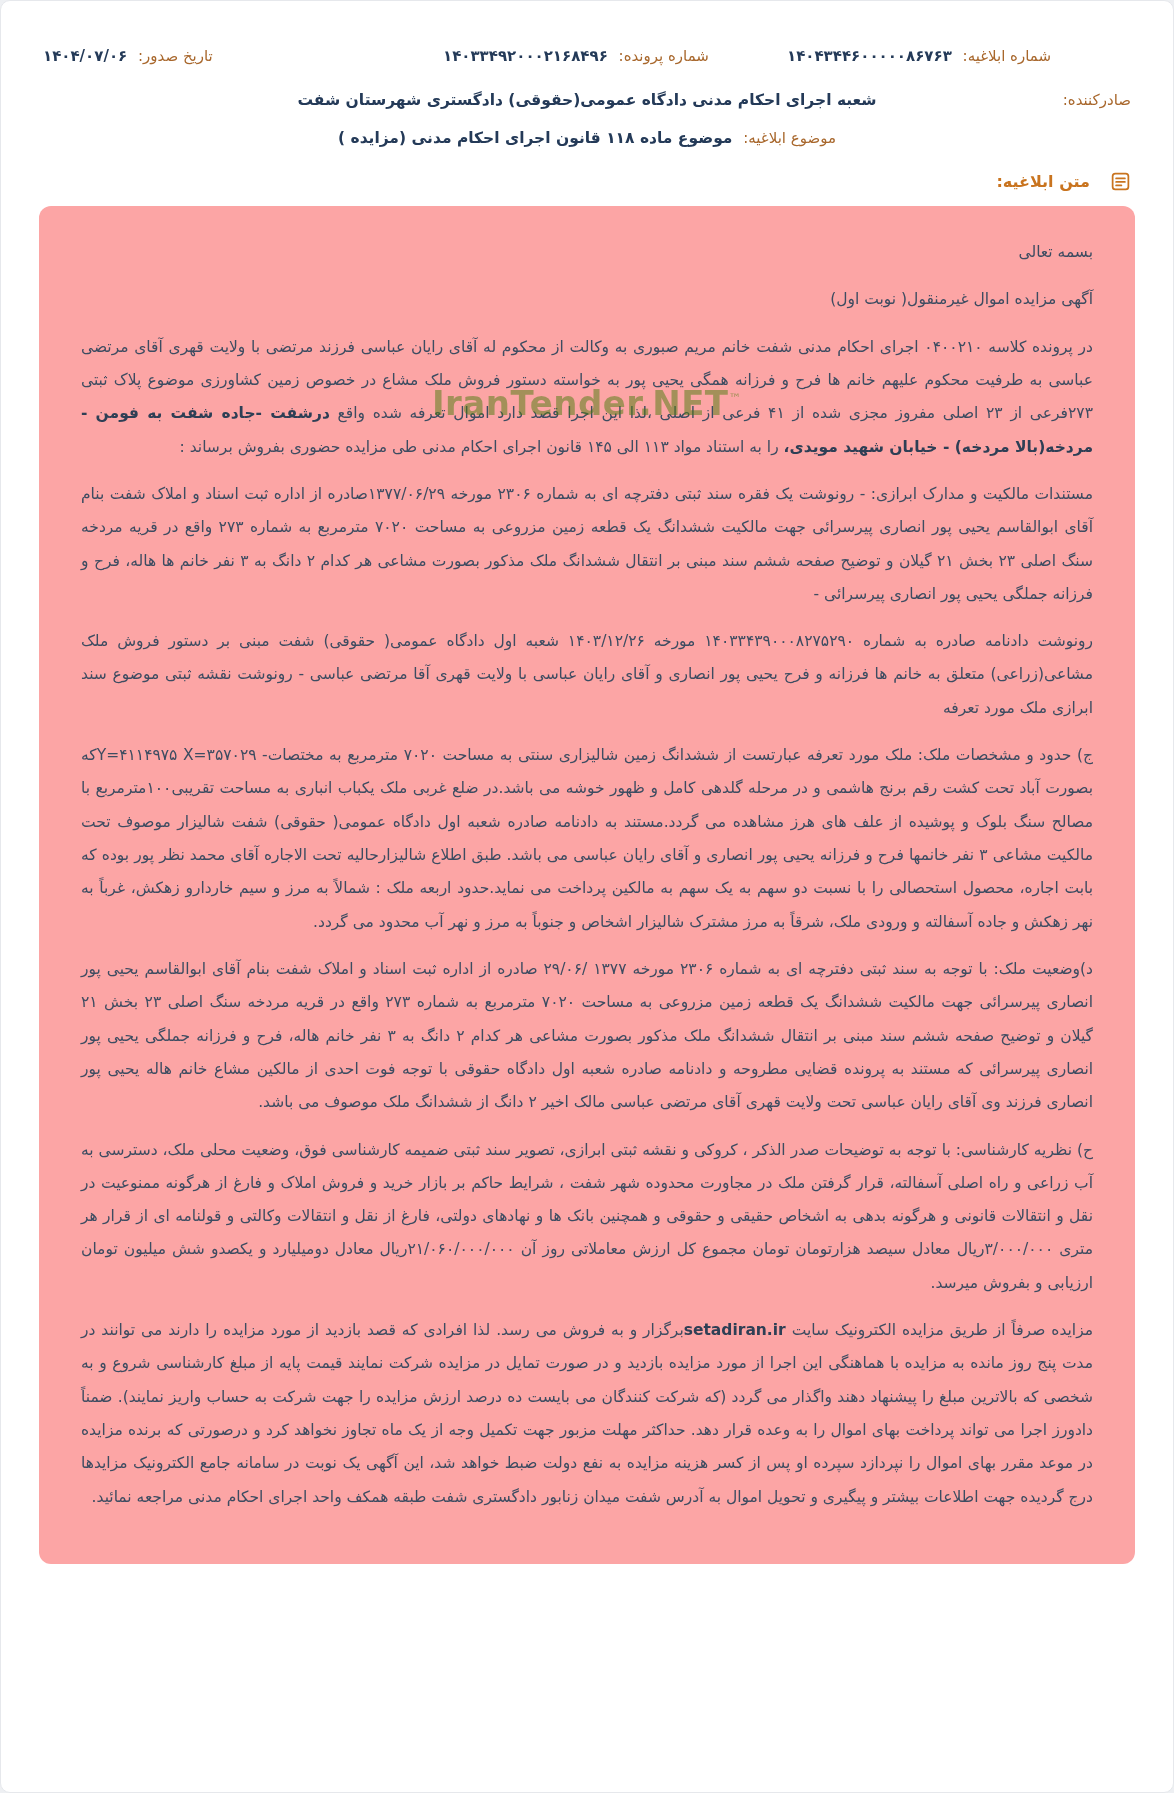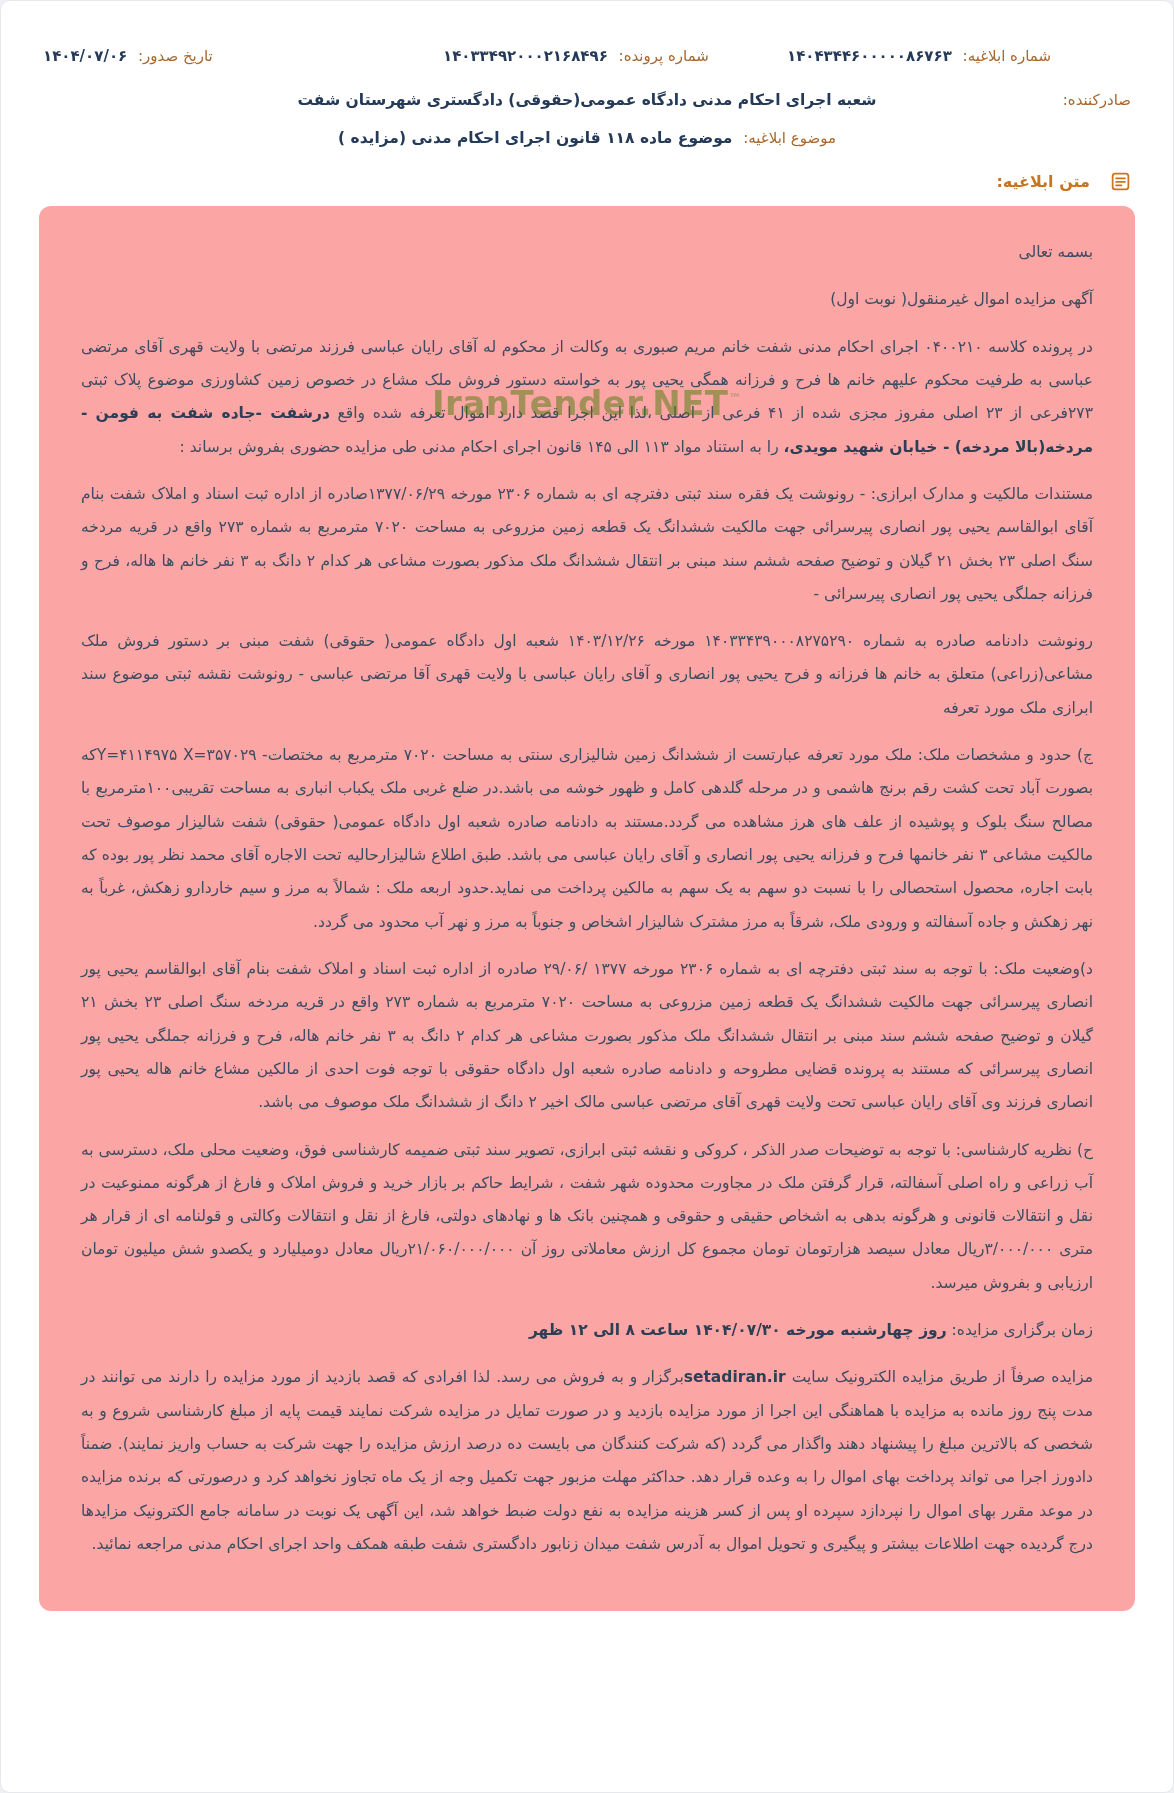--- a/index.html
+++ b/index.html
@@ -107,19 +107,18 @@
 
   <div class="notice-box">
       <p><span>بسمه تعالی</span></p>
       <p><span>آگهی مزایده اموال غیرمنقول( نوبت اول)</span></p>
       <p><span>در پرونده کلاسه ۰۴۰۰۲۱۰ اجرای احکام مدنی شفت خانم مریم صبوری به وکالت از محکوم له آقای رایان عباسی فرزند مرتضی با ولایت قهری آقای مرتضی عباسی به طرفیت محکوم علیهم خانم ها فرح و فرزانه همگی یحیی پور به خواسته دستور فروش ملک مشاع در خصوص زمین کشاورزی موضوع پلاک ثبتی ۲۷۳فرعی از ۲۳ اصلی مفروز مجزی شده از ۴۱ فرعی از اصلی ،لذا این اجرا قصد دارد اموال تعرفه شده واقع </span><span class="b">درشفت -جاده شفت به فومن - مردخه(بالا مردخه) - خیابان شهید مویدی،</span><span> را به استناد مواد ۱۱۳ الی ۱۴۵ قانون اجرای احکام مدنی طی مزایده حضوری بفروش برساند :</span></p>
       <p><span>مستندات مالکیت و مدارک ابرازی: - رونوشت یک فقره سند ثبتی دفترچه ای به شماره ۲۳۰۶ مورخه ۱۳۷۷/۰۶/۲۹صادره از اداره ثبت اسناد و املاک شفت بنام آقای ابوالقاسم یحیی پور انصاری پیرسرائی جهت مالکیت ششدانگ یک قطعه زمین مزروعی به مساحت ۷۰۲۰ مترمربع به شماره ۲۷۳ واقع در قریه مردخه سنگ اصلی ۲۳ بخش ۲۱ گیلان و توضیح صفحه ششم سند مبنی بر انتقال ششدانگ ملک مذکور بصورت مشاعی هر کدام ۲ دانگ به ۳ نفر خانم ها هاله، فرح و فرزانه جملگی یحیی پور انصاری پیرسرائی -</span></p>
       <p><span>رونوشت دادنامه صادره به شماره ۱۴۰۳۳۴۳۹۰۰۰۸۲۷۵۲۹۰ مورخه ۱۴۰۳/۱۲/۲۶ شعبه اول دادگاه عمومی( حقوقی) شفت مبنی بر دستور فروش ملک مشاعی(زراعی) متعلق به خانم ها فرزانه و فرح یحیی پور انصاری و آقای رایان عباسی با ولایت قهری آقا مرتضی عباسی - رونوشت نقشه ثبتی موضوع سند ابرازی ملک مورد تعرفه</span></p>
       <p><span>ج) حدود و مشخصات ملک: ملک مورد تعرفه عبارتست از ششدانگ زمین شالیزاری سنتی به مساحت ۷۰۲۰ مترمربع به مختصات- Y=۴۱۱۴۹۷۵ X=۳۵۷۰۲۹که بصورت آباد تحت کشت رقم برنج هاشمی و در مرحله گلدهی کامل و ظهور خوشه می باشد.در ضلع غربی ملک یکباب انباری به مساحت تقریبی۱۰۰مترمربع با مصالح سنگ بلوک و پوشیده از علف های هرز مشاهده می گردد.مستند به دادنامه صادره شعبه اول دادگاه عمومی( حقوقی) شفت شالیزار موصوف تحت مالکیت مشاعی ۳ نفر خانمها فرح و فرزانه یحیی پور انصاری و آقای رایان عباسی می باشد. طبق اطلاع شالیزارحالیه تحت الاجاره آقای محمد نظر پور بوده که بابت اجاره، محصول استحصالی را با نسبت دو سهم به یک سهم به مالکین پرداخت می نماید.حدود اربعه ملک : شمالاً به مرز و سیم خاردارو زهکش، غرباً به نهر زهکش و جاده آسفالته و ورودی ملک، شرقاً به مرز مشترک شالیزار اشخاص و جنوباً به مرز و نهر آب محدود می گردد.</span></p>
       <p><span>د)وضعیت ملک: با توجه به سند ثبتی دفترچه ای به شماره ۲۳۰۶ مورخه </span><span dir="ltr">۲۹/۰۶/ ۱۳۷۷</span><span> صادره از اداره ثبت اسناد و املاک شفت بنام آقای ابوالقاسم یحیی پور انصاری پیرسرائی جهت مالکیت ششدانگ یک قطعه زمین مزروعی به مساحت ۷۰۲۰ مترمربع به شماره ۲۷۳ واقع در قریه مردخه سنگ اصلی ۲۳ بخش ۲۱ گیلان و توضیح صفحه ششم سند مبنی بر انتقال ششدانگ ملک مذکور بصورت مشاعی هر کدام ۲ دانگ به ۳ نفر خانم هاله، فرح و فرزانه جملگی یحیی پور انصاری پیرسرائی که مستند به پرونده قضایی مطروحه و دادنامه صادره شعبه اول دادگاه حقوقی با توجه فوت احدی از مالکین مشاع خانم هاله یحیی پور انصاری فرزند وی آقای رایان عباسی تحت ولایت قهری آقای مرتضی عباسی مالک اخیر ۲ دانگ از ششدانگ ملک موصوف می باشد.</span></p>
       <p><span>ح) نظریه کارشناسی: با توجه به توضیحات صدر الذکر ، کروکی و نقشه ثبتی ابرازی، تصویر سند ثبتی ضمیمه کارشناسی فوق، وضعیت محلی ملک، دسترسی به آب زراعی و راه اصلی آسفالته، قرار گرفتن ملک در مجاورت محدوده شهر شفت ، شرایط حاکم بر بازار خرید و فروش املاک و فارغ از هرگونه ممنوعیت در نقل و انتقالات قانونی و هرگونه بدهی به اشخاص حقیقی و حقوقی و همچنین بانک ها و نهادهای دولتی، فارغ از نقل و انتقالات وکالتی و قولنامه ای از قرار هر متری ۳/۰۰۰/۰۰۰ریال معادل سیصد هزارتومان تومان مجموع کل ارزش معاملاتی روز آن ۲۱/۰۶۰/۰۰۰/۰۰۰ریال معادل دومیلیارد و یکصدو شش میلیون تومان ارزیابی و بفروش میرسد.</span></p>
-      <p><span>زمان برگزاری مزایده: </span><span class="b">روز چهارشنبه مورخه ۱۴۰۴/۰۷/۳۰ ساعت ۸ الی ۱۲ ظهر</span></p>
       <p><span>مزایده صرفاً از طریق مزایده الکترونیک سایت </span><span class="b">setadiran.ir</span><span>برگزار و به فروش می رسد. لذا افرادی که قصد بازدید از مورد مزایده را دارند می توانند در مدت پنج روز مانده به مزایده با هماهنگی این اجرا از مورد مزایده بازدید و در صورت تمایل در مزایده شرکت نمایند قیمت پایه از مبلغ کارشناسی شروع و به شخصی که بالاترین مبلغ را پیشنهاد دهند واگذار می گردد (که شرکت کنندگان می بایست ده درصد ارزش مزایده را جهت شرکت به حساب واریز نمایند). ضمناً دادورز اجرا می تواند پرداخت بهای اموال را به وعده قرار دهد. حداکثر مهلت مزبور جهت تکمیل وجه از یک ماه تجاوز نخواهد کرد و درصورتی که برنده مزایده در موعد مقرر بهای اموال را نپردازد سپرده او پس از کسر هزینه مزایده به نفع دولت ضبط خواهد شد، این آگهی یک نوبت در سامانه جامع الکترونیک مزایدها درج گردیده جهت اطلاعات بیشتر و پیگیری و تحویل اموال به آدرس شفت میدان زنابور دادگستری شفت  طبقه همکف واحد اجرای احکام مدنی مراجعه نمائید.</span></p>
     </div>
 
   <div class="watermark"><span>IranTender.NET</span><sup>™</sup></div>
 
 </div>
 
 </body></html>

